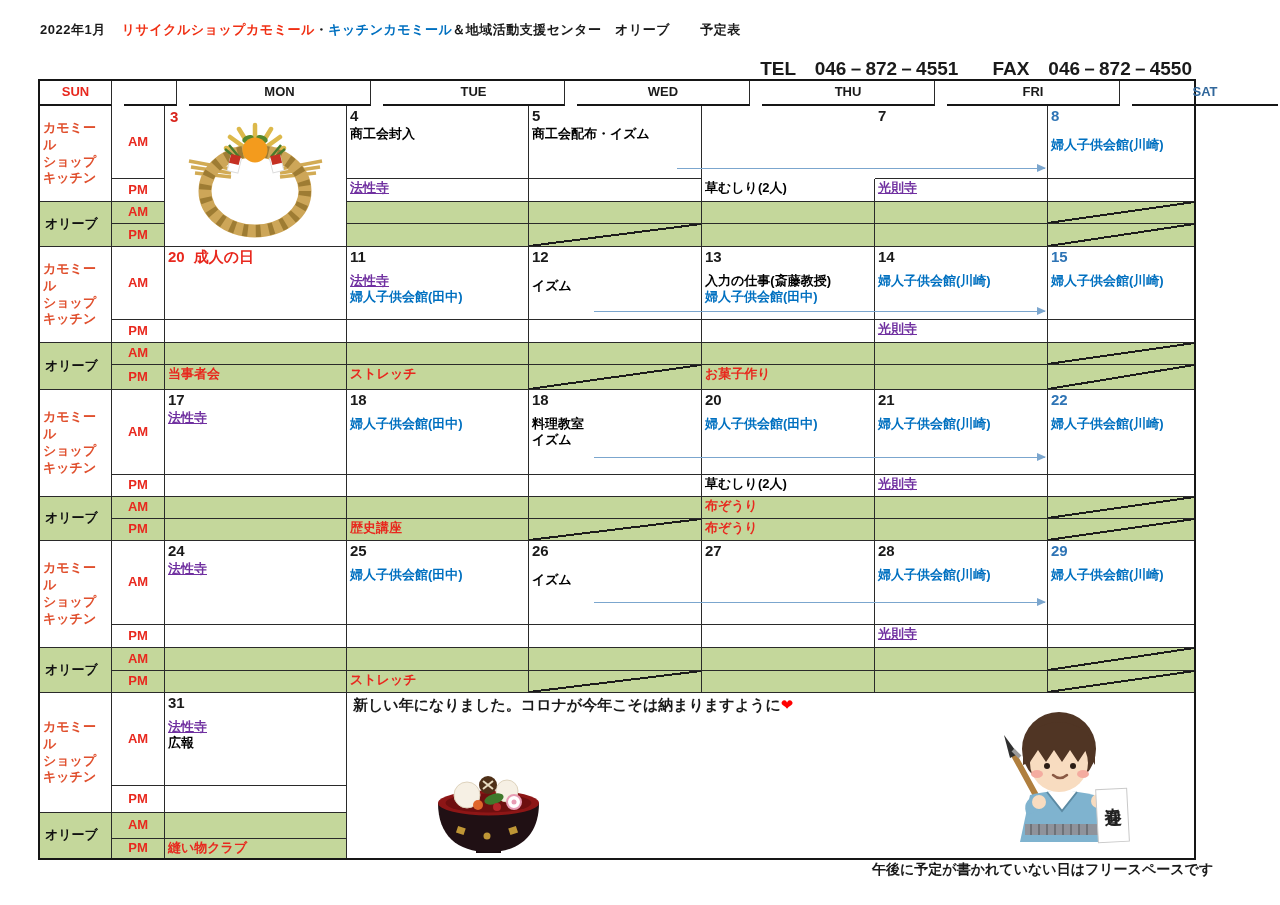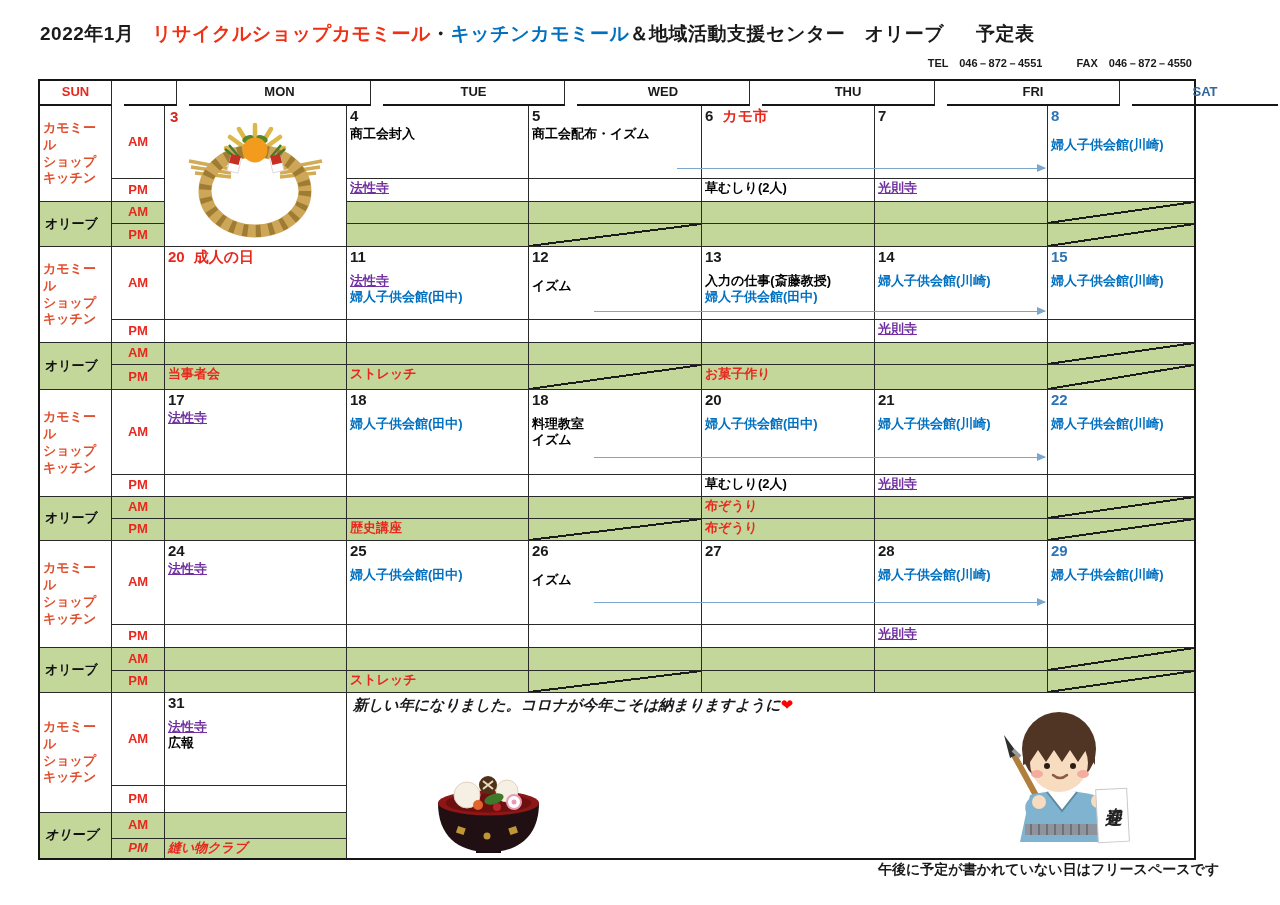--- a/index.html
+++ b/index.html
@@ -1,40 +1,40 @@
 <!DOCTYPE html>
 <html><head>
 <meta charset="utf-8">
 <style>
   html,body{margin:0;padding:0;background:#fff;}
   .page{position:relative;width:1280px;height:905px;background:#ffffff;overflow:hidden;
         font-family:"Liberation Sans","DejaVu Sans",sans-serif;font-weight:bold;color:#1a1a1a;}
   
-  .title{position:absolute;left:40px;top:21px;font-size:19px;white-space:nowrap;letter-spacing:.5px;text-align:center;}
+  .title{position:absolute;left:40px;top:21px;font-size:13px;white-space:nowrap;letter-spacing:.5px;text-align:center;}
   .title .t-red{color:#f03014;}
   .title .t-blue{color:#0070c0;}
   .title .t-suffix{margin-left:26px;}
-  .telfax{position:absolute;top:56px;right:88px;font-size:11px;white-space:nowrap;}
+  .telfax{position:absolute;top:56px;right:88px;font-size:19px;white-space:nowrap;}
   .telfax .tel{margin-right:34px;}
-  .footer{position:absolute;left:872px;top:861px;font-size:14px;white-space:nowrap;margin-left:6px;}
+  .footer{position:absolute;left:872px;top:861px;font-size:14px;white-space:nowrap;}
   
   .cal{position:absolute;left:38px;top:79px;width:1154px;border:2px solid #161616;background:#fff;}
   .row{display:grid;grid-template-columns:72px 53px 182px 182px 173px 173px 173px 146px;position:relative;}
   .hdr{grid-template-rows:25px;gap:12px;}
   .hdr .c{display:flex;align-items:center;justify-content:center;font-size:13px;border-bottom:2px solid #161616;padding:0;}
   .hdr .sun{color:#e8281e;}
   .hdr .sat{color:#31679b;}
   .w1{grid-template-rows:73px 23px 22px 23px;}
   .w2{grid-template-rows:73px 23px 22px 25px;}
   .w3{grid-template-rows:85px 22px 22px 22px;}
   .w4{grid-template-rows:84px 23px 23px 22px;}
   .w5{grid-template-rows:93px 27px 26px 19px;}
   .c{border-right:1px solid #2a2a2a;border-bottom:1px solid #2a2a2a;box-sizing:border-box;
      position:relative;padding:1px 3px;font-size:13px;line-height:1.25;overflow:hidden;}
-  .er{border-right:none;} .eb{border-bottom:none;font-style:italic;}
+  .er{border-right:none;} .eb{border-bottom:none;}
   .g1{grid-column:1}.g2{grid-column:2}.g3{grid-column:3}.g4{grid-column:4}
   .g5{grid-column:5}.g6{grid-column:6}.g7{grid-column:7}.g8{grid-column:8}
   .g48{grid-column:4/9}
   .r1{grid-row:1}.r2{grid-row:2}.r3{grid-row:3}.r4{grid-row:4}
   .r12{grid-row:1/3}.r34{grid-row:3/5}.r14{grid-row:1/5}
   .green{background:#c4d79b;}
   .lab1{color:#e0502e;display:flex;align-items:center;white-space:pre-line;line-height:1.3;}
   .lab2{display:flex;align-items:center;padding-left:5px;color:#111;}
   .ampm{color:#e8281e;display:flex;align-items:center;justify-content:center;padding:0;}
   .daynum{font-size:15px;display:inline-block;}
@@ -136,21 +136,20 @@
       <div class="c g4 r1"><span class="daynum">4</span><span class="ev blk">商工会封入</span></div>
       <div class="c g4 r2">
           <span class="ev purple">法性寺</span>
         </div>
       <div class="c green g4 r3"></div>
       <div class="c green g4 r4"></div>
       <div class="c g5 r1"><span class="daynum">5</span><span class="ev blk">商工会配布・イズム</span></div>
       <div class="c g5 r2"></div>
       <div class="c green g5 r3"></div>
       <div class="c green diag g5 r4"></div>
-      <div class="c g6 r1"><span class="daynum">6</span><span class="note red">カモ市</span></div>
       <div class="c g6 r2">
           <span class="ev blk">草むしり(2人)</span>
         </div>
       <div class="c green g6 r3"></div>
       <div class="c green g6 r4"></div>
       <div class="c g7 r1"><span class="daynum">7</span></div>
       <div class="c g7 r2">
           <span class="ev purple">光則寺</span>
         </div>
       <div class="c green g7 r3"></div>

